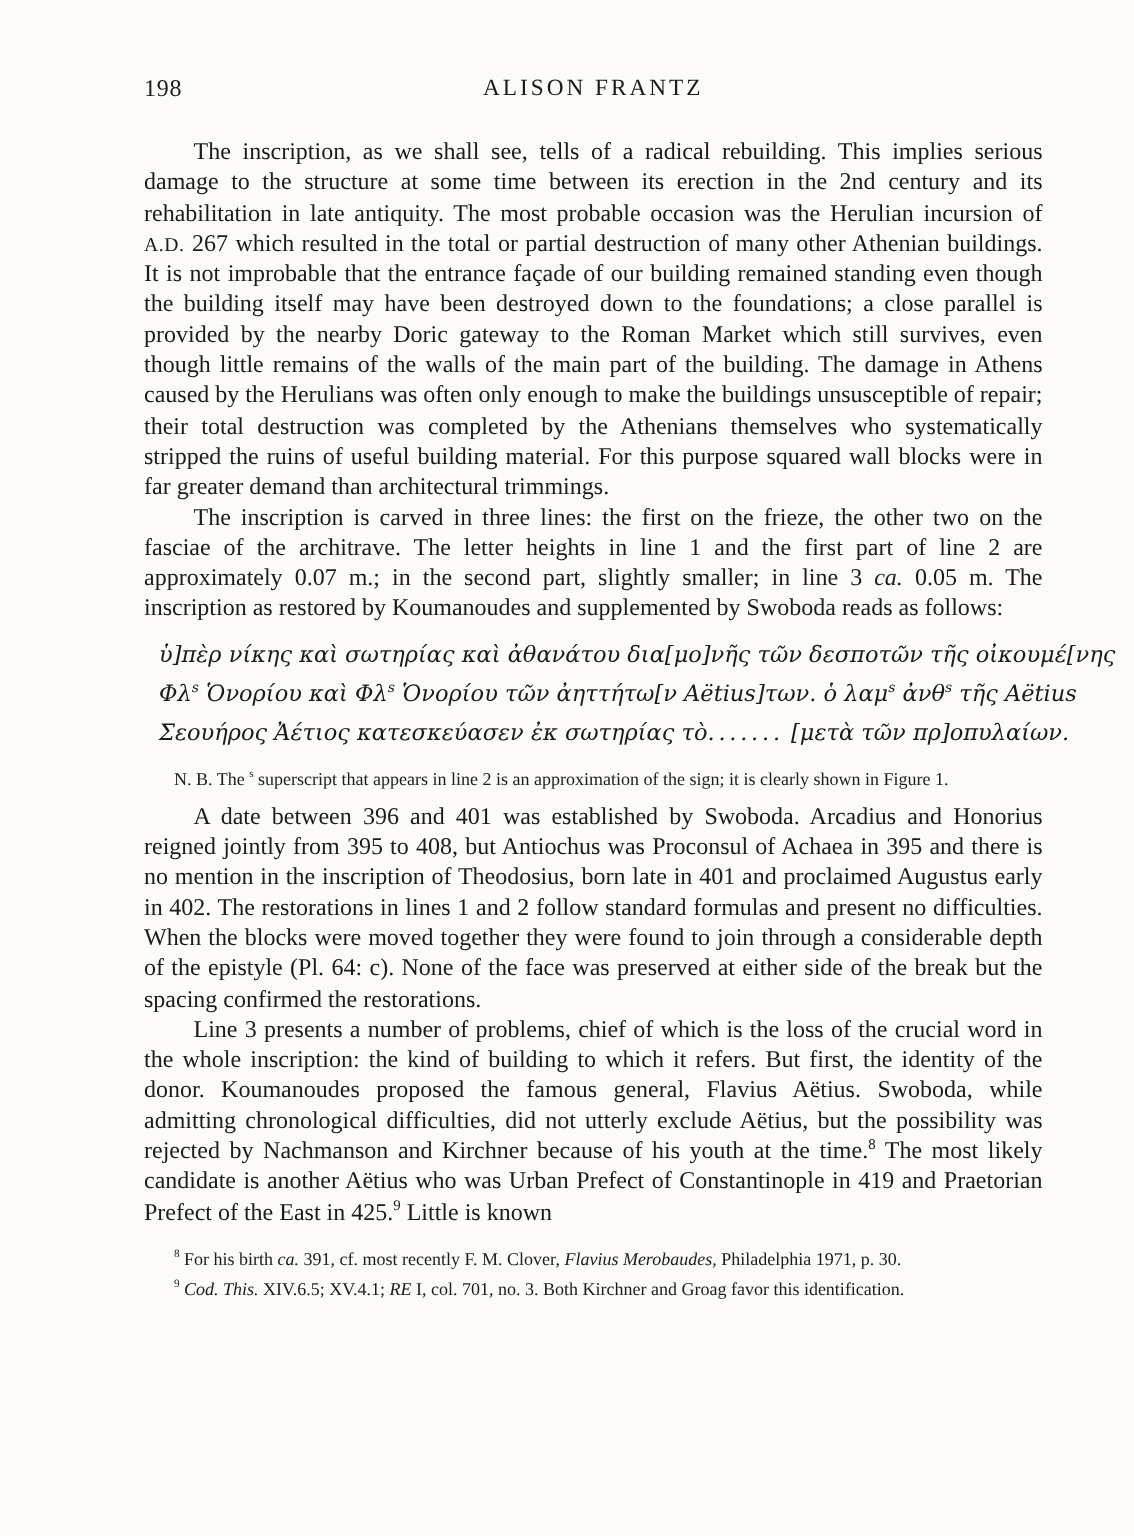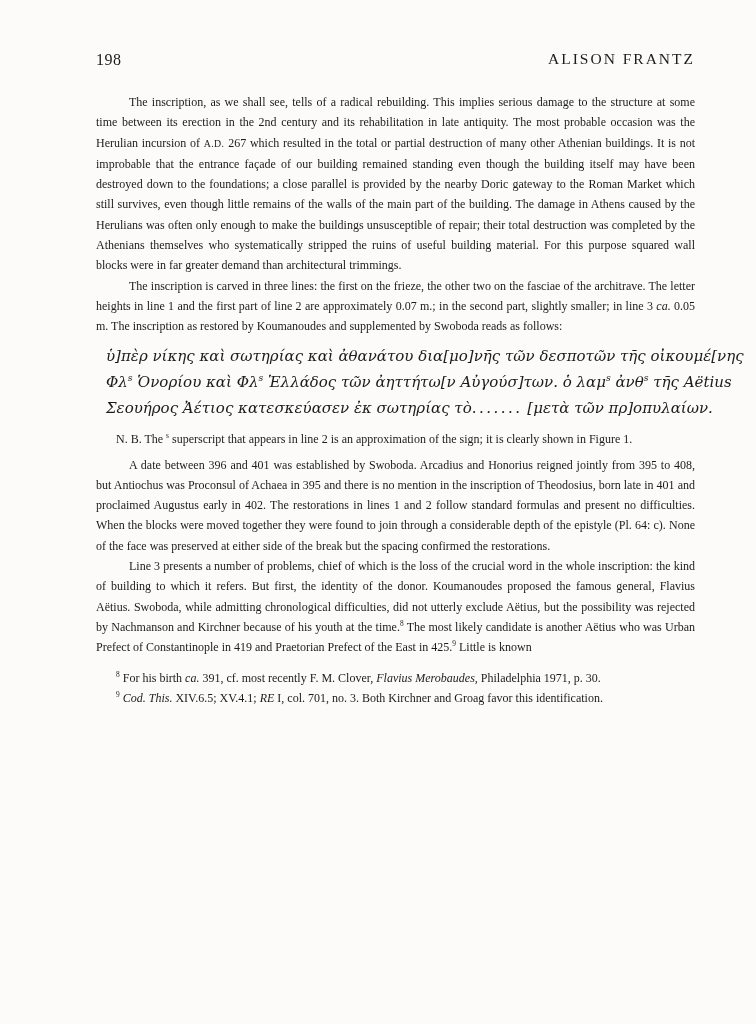--- a/index.html
+++ b/index.html
@@ -22,29 +22,29 @@
     font-size: 16px;
   }
   .page-number {
     position: absolute;
     left: 0;
     top: 1px;
     letter-spacing: 0.5px;
   }
   .running-head {
     display: block;
-    text-align: right;
+    text-align: center;
     font-size: 15.5px;
     letter-spacing: 2px;
   }
   .body-para {
     margin: 0;
     text-align: justify;
     text-indent: 33px;
-    font-size: 12px;
+    font-size: 16px;
     line-height: 20.3px;
   }
   .greek-block {
     margin: 6px 0 8px 10px;
     font-family: "DejaVu Serif", serif;
     font-style: italic;
     font-size: 15px;
   }
   .greek-line {
     line-height: 26px;
@@ -88,21 +88,21 @@
   </header>
 
   <main>
 
     <p class="body-para"><span>The inscription, as we shall see, tells of a radical rebuilding.  This implies serious damage to the structure at some time between its erection in the 2nd century and its rehabilitation in late antiquity.  The most probable occasion was the Herulian incursion of </span><span class="run-sc">A.D.</span><span> 267 which resulted in the total or partial destruction of many other Athenian buildings.  It is not improbable that the entrance façade of our building remained standing even though the building itself may have been destroyed down to the foundations; a close parallel is provided by the nearby Doric gateway to the Roman Market which still survives, even though little remains of the walls of the main part of the building.  The damage in Athens caused by the Herulians was often only enough to make the buildings unsusceptible of repair; their total destruction was completed by the Athenians themselves who systematically stripped the ruins of useful building material.  For this purpose squared wall blocks were in far greater demand than architectural trimmings.</span></p>
 
     <p class="body-para"><span>The inscription is carved in three lines:  the first on the frieze, the other two on the fasciae of the architrave.  The letter heights in line 1 and the first part of line 2 are approximately 0.07 m.; in the second part, slightly smaller; in line 3 </span><span class="run-i">ca.</span><span> 0.05 m. The inscription as restored by Koumanoudes and supplemented by Swoboda reads as follows:</span></p>
 
     <div class="greek-block">
       <div class="greek-line"><span>ὑ]πὲρ νίκης καὶ σωτηρίας καὶ ἀθανάτου δια[μο]νῆς τῶν δεσποτῶν τῆς οἰκουμέ[νης</span></div>
-      <div class="greek-line"><span>Φλ</span><span class="run-sup">s</span><span> Ὁνορίου καὶ Φλ</span><span class="run-sup">s</span><span> Ἑλλάδος τῶν ἀηττήτω[ν Αὐγούσ]των.  ὁ λαμ</span><span class="run-sup">s</span><span> ἀνθ</span><span class="run-sup">s</span><span> τῆς Aëtius</span></div>
+      <div class="greek-line"><span>Φλ</span><span class="run-sup">s</span><span> Ὁνορίου καὶ Φλ</span><span class="run-sup">s</span><span> Ὁνορίου τῶν ἀηττήτω[ν Aëtius]των.  ὁ λαμ</span><span class="run-sup">s</span><span> ἀνθ</span><span class="run-sup">s</span><span> τῆς Aëtius</span></div>
       <div class="greek-line"><span>Σεουήρος Ἀέτιος κατεσκεύασεν ἐκ σωτηρίας τὸ</span><span class="run-dots">.......</span><span> [μετὰ τῶν πρ]οπυλαίων.</span></div>
     </div>
 
     <p class="nb-note"><span>N. B.  The </span><span class="run-sup">s</span><span> superscript that appears in line 2 is an approximation of the sign; it is clearly shown in Figure 1.</span></p>
 
     <p class="body-para"><span>A date between 396 and 401 was established by Swoboda.  Arcadius and Honorius reigned jointly from 395 to 408, but Antiochus was Proconsul of Achaea in 395 and there is no mention in the inscription of Theodosius, born late in 401 and proclaimed Augustus early in 402.  The restorations in lines 1 and 2 follow standard formulas and present no difficulties.  When the blocks were moved together they were found to join through a considerable depth of the epistyle (Pl. 64: c).  None of the face was preserved at either side of the break but the spacing confirmed the restorations.</span></p>
 
     <p class="body-para"><span>Line 3 presents a number of problems, chief of which is the loss of the crucial word in the whole inscription:  the kind of building to which it refers.  But first, the identity of the donor.  Koumanoudes proposed the famous general, Flavius Aëtius. Swoboda, while admitting chronological difficulties, did not utterly exclude Aëtius, but the possibility was rejected by Nachmanson and Kirchner because of his youth at the time.</span><span class="run-sup">8</span><span>  The most likely candidate is another Aëtius who was Urban Prefect of Constantinople in 419 and Praetorian Prefect of the East in 425.</span><span class="run-sup">9</span><span>  Little is known</span></p>
 
   </main>

